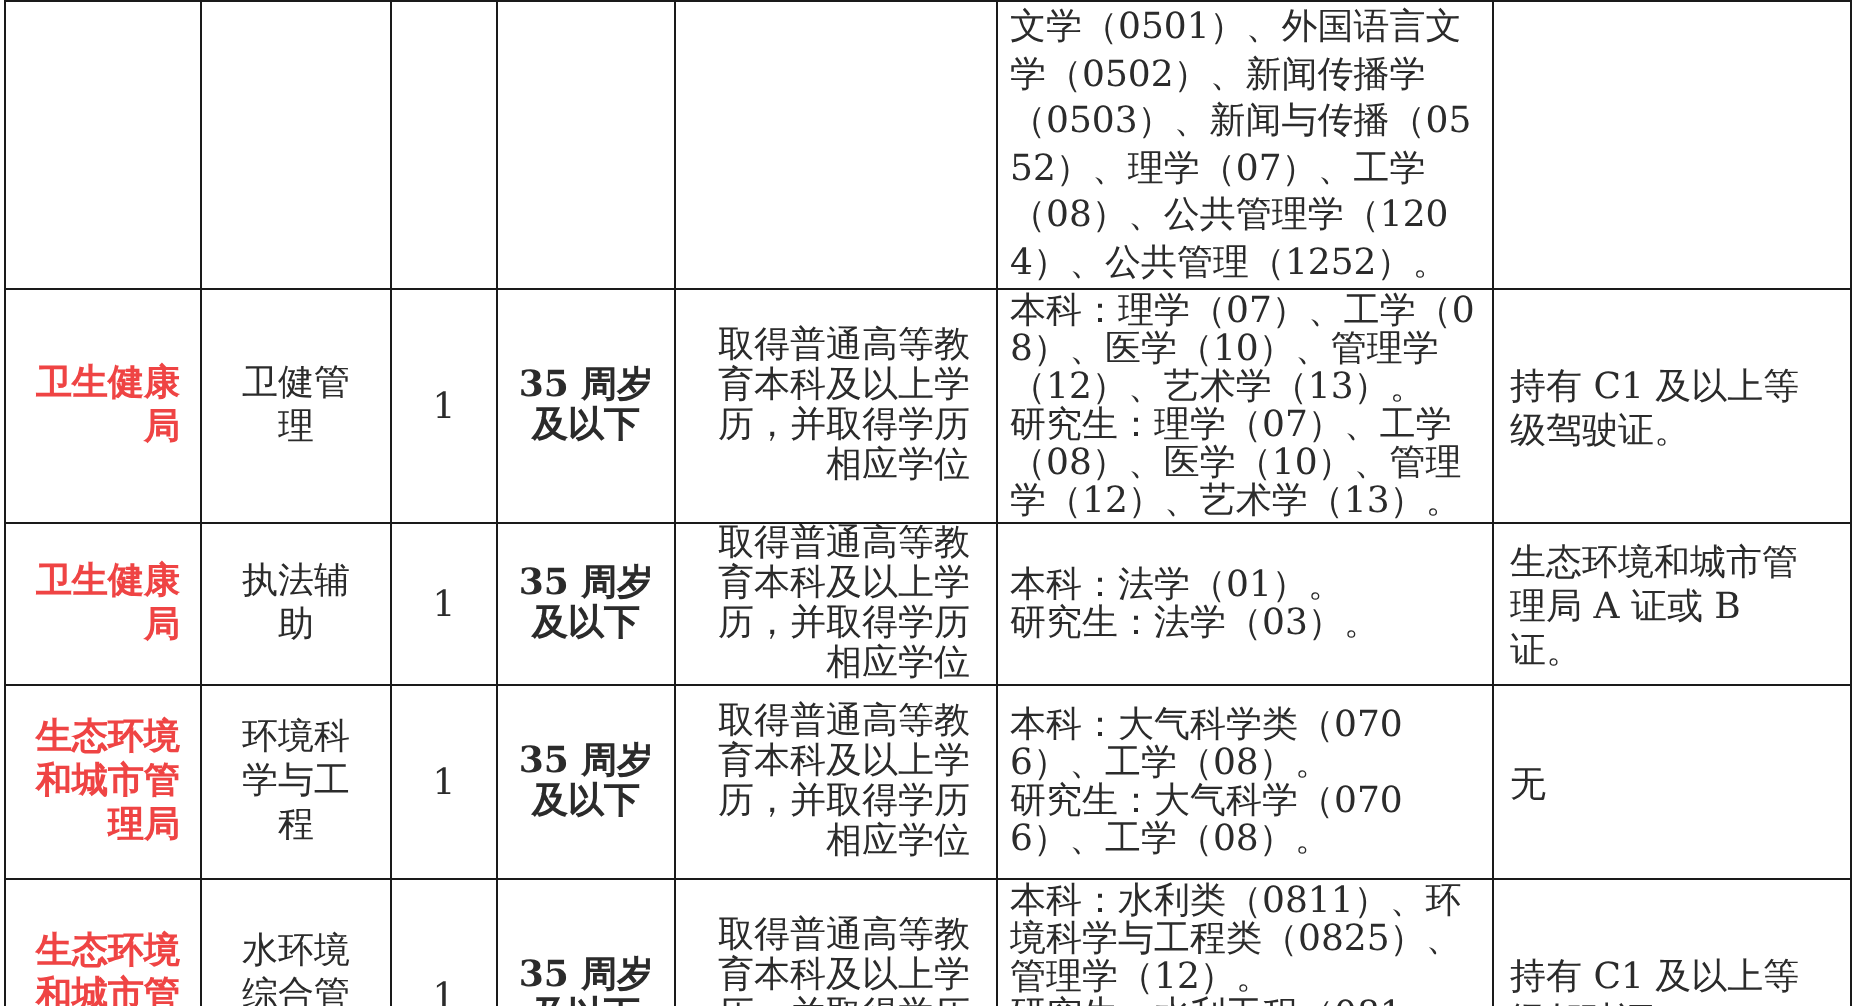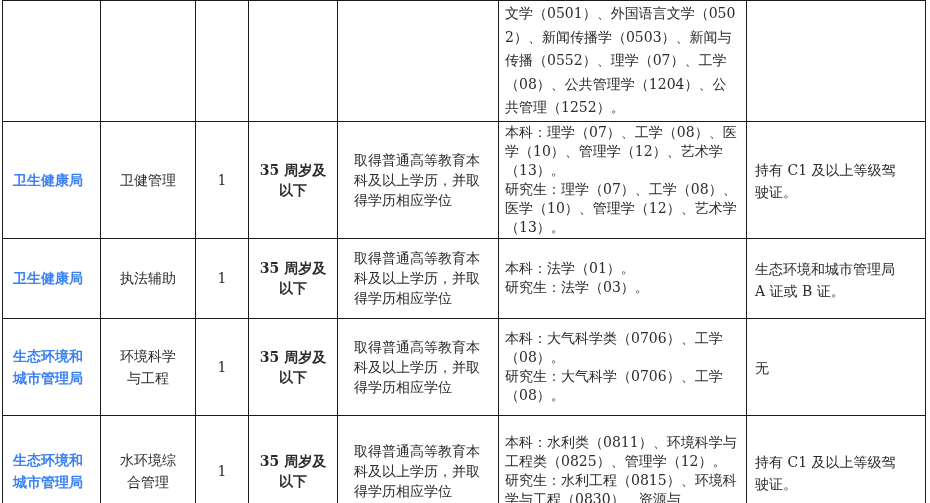--- a/index.html
+++ b/index.html
@@ -15,36 +15,36 @@
   table.doc-table {
     position: absolute;
     left: 2px;
     top: 0;
     border-collapse: collapse;
     table-layout: fixed;
     width: 923px;
   }
   td {
     border: 1px solid #1a1a1a;
-    font-size: 14px;
+    font-size: 18px;
     vertical-align: middle;
     overflow: hidden;
     word-break: break-all;
   }
   .cell-unit {
     font-weight: bold;
-    color: #3b82f6;
-    text-align: left;
+    color: #ef4444;
+    text-align: right;
     padding: 0 10px;
     line-height: 22px;
   }
   .cell-position { text-align: center; padding: 0 15px; line-height: 22px; margin-left: 40px; }
   .cell-count    { text-align: center; padding: 0 4px; }
   .cell-age      { text-align: center; padding: 0 7px; line-height: 20px; font-weight: bold; }
-  .cell-education{ text-align: left; padding: 0 13px 0 16px; line-height: 20px; }
+  .cell-education{ text-align: right; padding: 0 13px 0 16px; line-height: 20px; }
   .cell-majors   { text-align: left; padding: 1px 6px; line-height: 19px; white-space: pre-line; }
   .cell-other    { text-align: left; padding: 5px 16px 2px 8px; line-height: 22px; }
   tr.row-partial { height: 117px; }
   tr.row-partial .cell-majors { line-height: 23.5px; }
   tr.row-1 { height: 116px; }
   tr.row-2 { height: 80px; }
   tr.row-3 { height: 97px; }
   tr.row-4 { height: 112px; }
 </style>
 </head>

